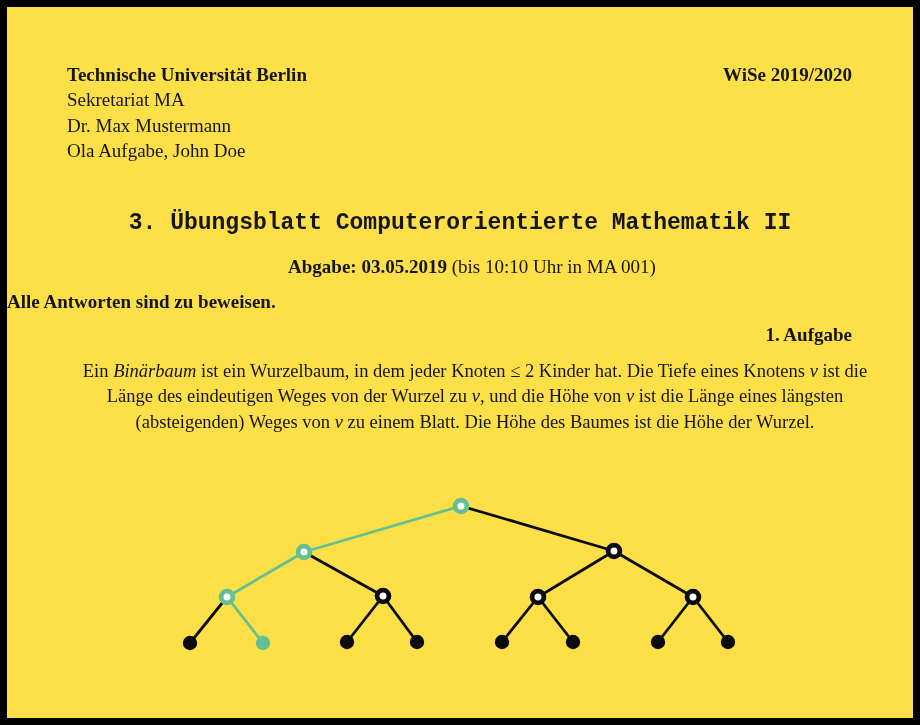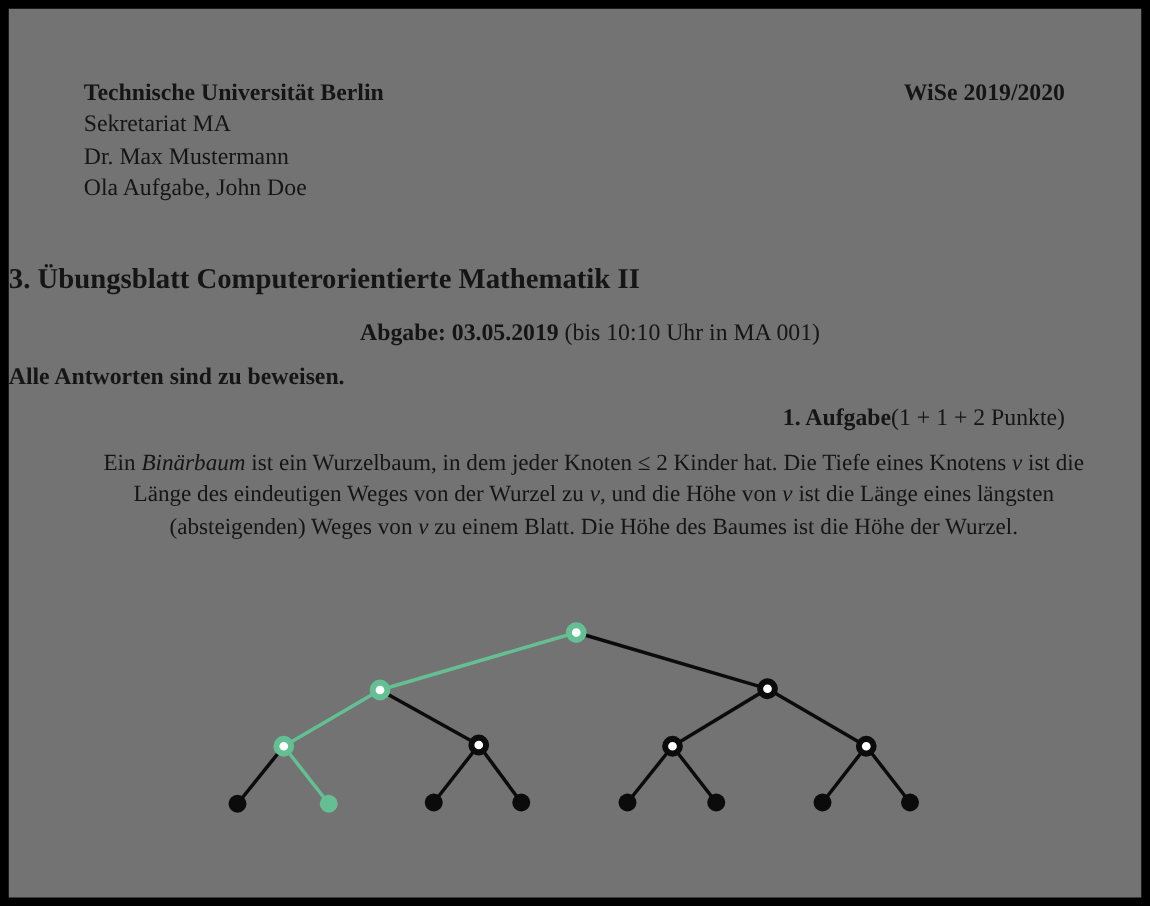--- a/index.html
+++ b/index.html
@@ -2,21 +2,21 @@
 <html><head>
 <meta charset="utf-8">
 <style>
   * { margin: 0; padding: 0; box-sizing: border-box; }
   html, body { background: #ffffff; }
   .page {
     position: relative;
     width: 920px;
     height: 725px;
     border: 7px solid #000000;
-    background: #737373;
+    background: #fde047;
     font-family: "Liberation Serif", "DejaVu Serif", serif;
     color: #151515;
     overflow: hidden;
   }
   .header-row {
     position: absolute;
     top: 55px;
     left: 60px;
     right: 61px;
     display: flex;
@@ -28,23 +28,24 @@
     line-height: 25.4px;
   }
   .header-col-right { text-align: right; }
   .b { font-weight: bold; }
   .it { font-style: italic; }
   .doc-title {
     position: absolute;
     top: 203px;
     left: 0;
     width: 100%;
-    text-align: left;
+    text-align: center;
     font-size: 23px;
     font-weight: bold;
+    font-family: Liberation Mono, monospace;
   }
   .submission-line {
     position: absolute;
     top: 249px;
     left: 0;
     width: 100%;
     text-align: center;
     font-size: 19px;
     margin-left: 12px;
   }
@@ -102,21 +103,20 @@
   </div>
 
   <div class="doc-title">3. Übungsblatt Computerorientierte Mathematik II</div>
 
   <div class="submission-line"><span class="b">Abgabe: 03.05.2019</span><span> (bis 10:10 Uhr in MA 001)</span></div>
 
   <div class="notice-line">Alle Antworten sind zu beweisen.</div>
 
   <div class="exercise-row">
     <span class="exercise-label">1. Aufgabe</span>
-    <span class="exercise-points">(1 + 1 + 2 Punkte)</span>
   </div>
 
   <div class="body-paragraph"><span>Ein </span><span class="it">Binärbaum</span><span> ist ein Wurzelbaum, in dem jeder Knoten ≤ 2 Kinder hat. Die Tiefe eines Knotens </span><span class="it">v</span><span> ist die Länge des eindeutigen Weges von der Wurzel zu </span><span class="it">v</span><span>, und die Höhe von </span><span class="it">v</span><span> ist die Länge eines längsten (absteigenden) Weges von </span><span class="it">v</span><span> zu einem Blatt. Die Höhe des Baumes ist die Höhe der Wurzel.</span></div>
 
   <svg class="tree-svg" width="620" height="190" viewBox="150 480 620 190">
       <line x1="461" y1="506" x2="304" y2="552" stroke="#64c093" stroke-width="2.8"></line>
       <line x1="461" y1="506" x2="614" y2="551" stroke="#0b0b0b" stroke-width="2.8"></line>
       <line x1="304" y1="552" x2="227" y2="597" stroke="#64c093" stroke-width="2.8"></line>
       <line x1="304" y1="552" x2="383" y2="596" stroke="#0b0b0b" stroke-width="2.8"></line>
       <line x1="614" y1="551" x2="538" y2="597" stroke="#0b0b0b" stroke-width="2.8"></line>

